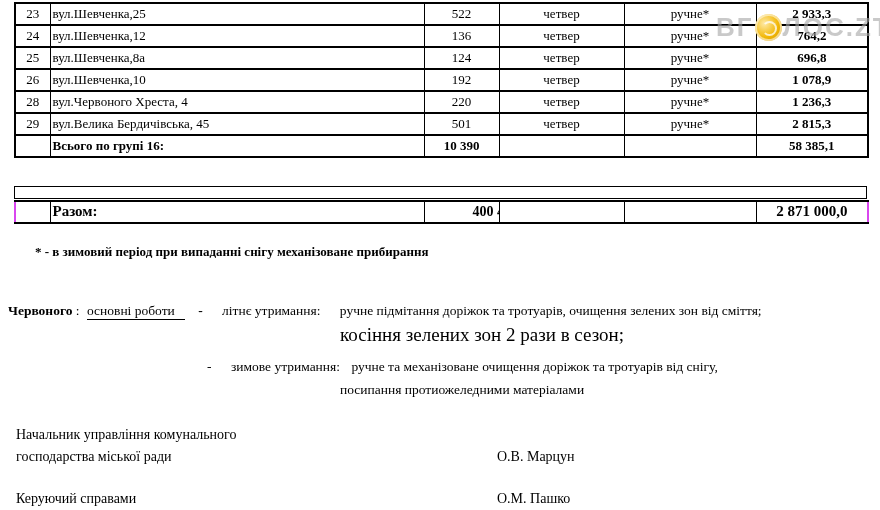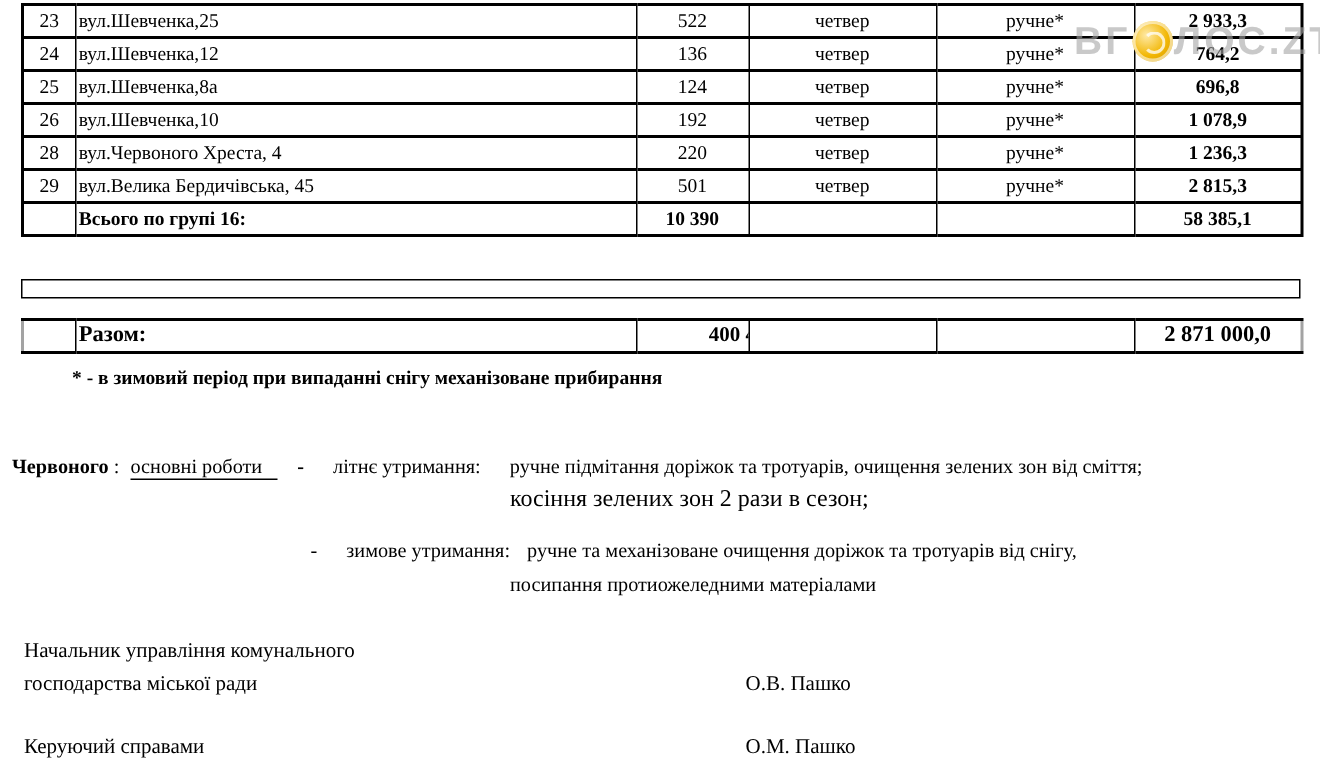--- a/index.html
+++ b/index.html
@@ -15,35 +15,35 @@
     height:20px; padding:0 2px; font-size:13px; line-height:1.05; overflow:hidden; white-space:nowrap;}
   td.c-num{ text-align:center;}
   td.c-street{ text-align:left; padding-left:4px;}
   td.c-area{ text-align:center;}
   td.c-period{ text-align:center; font-size:12.5px;}
   td.c-method{ text-align:center;}
   td.c-sum{ text-align:center; font-weight:bold;}
   tr.group-total td{ font-weight:bold;}
   .spacer-row{ position:absolute; left:14px; top:186px; width:853px; height:13px;
     border:1px solid #000; box-sizing:border-box; background:#fff;}
-  table.totals{ top:212px; width:853px; border:2px solid #a3a3a3;}
+  table.totals{ top:200px; width:853px; border:2px solid #d946ef;}
   table.totals td{ height:20px;}
   table.totals td.c-street{ font-weight:bold; font-size:15px;}
   table.totals td.c-area{ font-weight:bold; font-size:14px;padding-left:48px;}
   table.totals td.c-sum{ font-size:15px;}
   
   .abs{ position:absolute; white-space:nowrap;}
-  .footnote{ left:48px; top:244px; font-size:13px; font-weight:bold;}
+  .footnote{ left:35px; top:244px; font-size:13px; font-weight:bold;}
   .note-line1{ left:8px; top:303px; font-size:13.5px;}
   .note-label{ font-weight:bold;}
   .note-underl{ display:inline-block; border-bottom:1px solid #000; padding-right:10px; margin-left:4px;}
   .note-dash{ font-weight:bold; margin-left:10px;}
   .note-sum-label{ margin-left:16px;}
   .note-sum-text{ margin-left:16px;}
-  .note-line2{ left:340px; top:324px; font-size:16px;font-family:Liberation Serif, serif;}
+  .note-line2{ left:340px; top:324px; font-size:19px;font-family:Liberation Serif, serif;}
   .winter-line1{ left:207px; top:359px; font-size:13.5px;}
   .winter-label{ margin-left:16px;margin-top:17px;}
   .winter-text{ margin-left:8px;}
   .winter-line2{ left:340px; top:382px; font-size:13.5px;}
   
   .sig{ font-size:14px;}
   .sig-t1{ left:16px; top:427px;}
   .sig-t2{ left:16px; top:449px;}
   .sig-n1{ left:497px; top:449px;}
   .sig-t3{ left:16px; top:491px;}
@@ -171,21 +171,21 @@
   <div class="abs winter-line1">
     <span>-</span>
     <span class="winter-label">зимове утримання:</span>
     <span class="winter-text">ручне та механізоване очищення доріжок та тротуарів від снігу,</span>
   </div>
 
   <div class="abs winter-line2">посипання  протиожеледними матеріалами</div>
 
   <div class="abs sig sig-t2">господарства міської ради</div>
   <div class="abs sig sig-t1">Начальник управління комунального</div>
-  <div class="abs sig sig-n1">О.В. Пашко</div>
+  <div class="abs sig sig-n1">О.В. Марцун</div>
   <div class="abs sig sig-t3">Керуючий справами</div>
   <div class="abs sig sig-n2">О.М. Пашко</div>
 
   <div class="watermark">
     <span>ВГ</span>
     <span class="wm-logo">
         <span></span>
       </span>
     <span>ЛОС.ZТ</span>
   </div>

